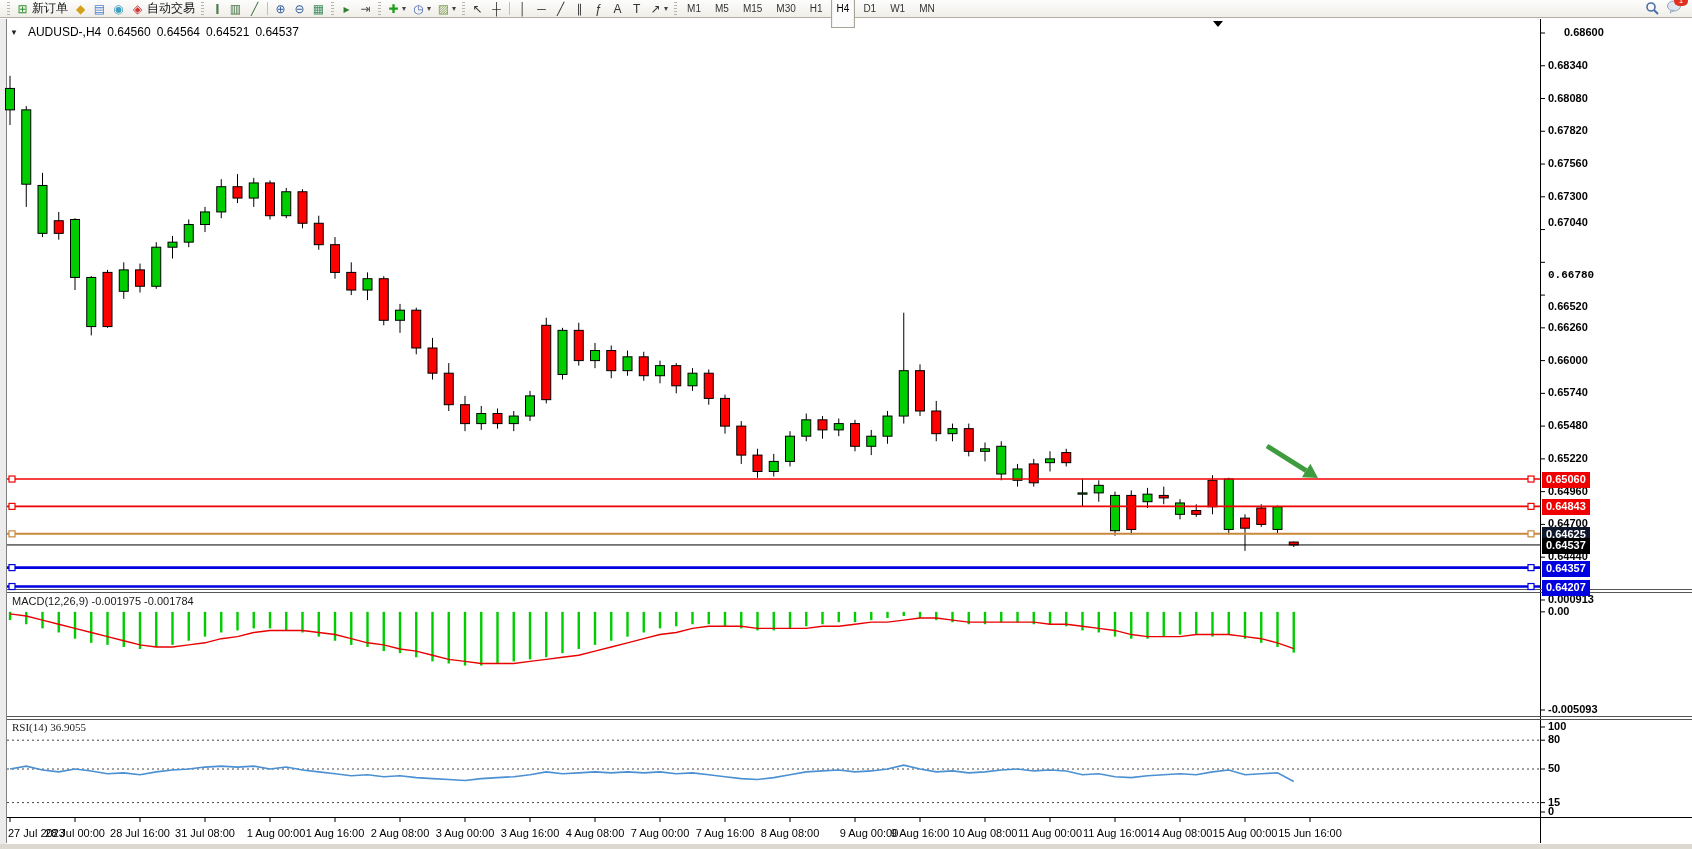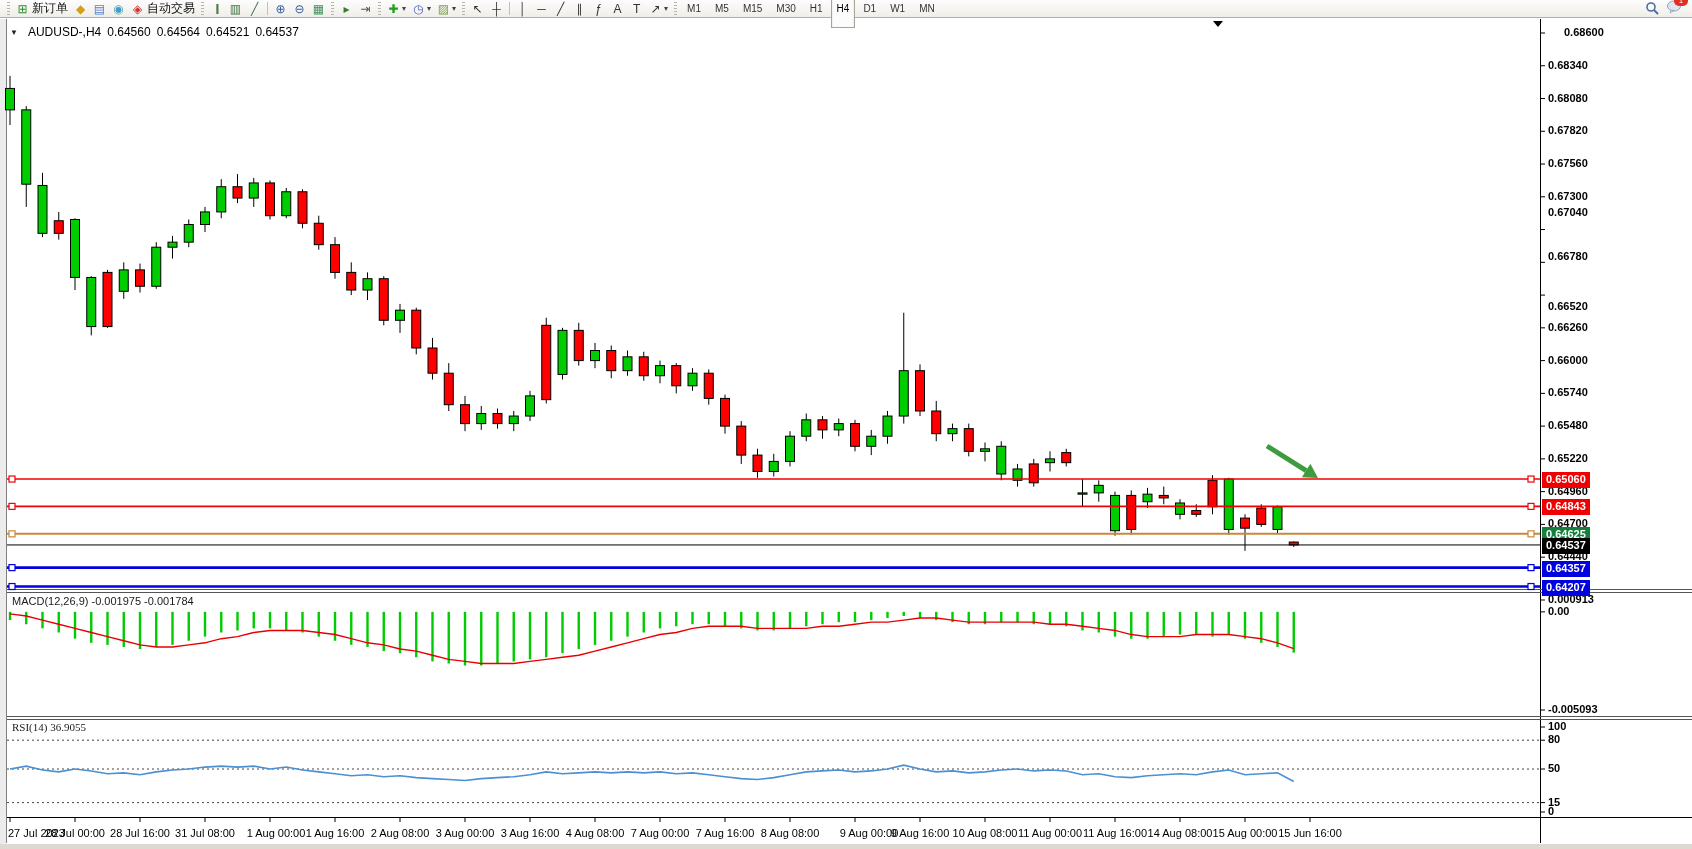--- a/index.html
+++ b/index.html
@@ -385,42 +385,42 @@
   </div>
   <div class="ind-label" style="top:595px;left:12px;">MACD(12,26,9) -0.001975 -0.001784</div>
   <div class="ind-label" style="top:721px;left:12px;font-family:Liberation Serif, serif;">RSI(14) 36.9055</div>
   <div id="scale-labels">
       <div class="axis-lbl" style="top: 26px; margin-left: 16px;">0.68600</div>
       <div class="axis-lbl" style="top: 58.76px;">0.68340</div>
       <div class="axis-lbl" style="top: 91.52px;">0.68080</div>
       <div class="axis-lbl" style="top: 124.28px;">0.67820</div>
       <div class="axis-lbl" style="top: 157.04px;">0.67560</div>
       <div class="axis-lbl" style="top: 189.8px;">0.67300</div>
-      <div class="axis-lbl" style="top: 206px;">0.67040</div>
-      <div class="axis-lbl" style="top: 250px;">0.66780</div>
+      <div class="axis-lbl" style="top: 216px;">0.67040</div>
+      <div class="axis-lbl" style="top: 269px; font-family: Liberation Mono, monospace;">0.66780</div>
       <div class="axis-lbl" style="top: 300px;">0.66520</div>
       <div class="axis-lbl" style="top: 320.84px;">0.66260</div>
       <div class="axis-lbl" style="top: 353.6px;">0.66000</div>
       <div class="axis-lbl" style="top: 386.36px;">0.65740</div>
       <div class="axis-lbl" style="top: 419.12px;">0.65480</div>
       <div class="axis-lbl" style="top: 451.88px;">0.65220</div>
       <div class="axis-lbl" style="top: 484.64px;">0.64960</div>
       <div class="axis-lbl" style="top: 517.4px;">0.64700</div>
       <div class="axis-lbl" style="top: 550.16px;">0.64440</div>
       <div class="axis-lbl" style="top: 593px;">0.000913</div>
       <div class="axis-lbl" style="top: 604.85px;">0.00</div>
       <div class="axis-lbl" style="top: 703px;">-0.005093</div>
       <div class="axis-lbl" style="top: 720px;">100</div>
       <div class="axis-lbl" style="top: 733.2px;">80</div>
       <div class="axis-lbl" style="top: 762px;">50</div>
       <div class="axis-lbl" style="top: 795.6px;">15</div>
       <div class="axis-lbl" style="top: 805px;">0</div>
       <div class="tag" style="top: 472.04px; background: rgb(240, 0, 0);">0.65060</div>
       <div class="tag" style="top: 499.382px; background: rgb(240, 0, 0);">0.64843</div>
-      <div class="tag" style="top: 526.85px; background: #15803d;">0.64625</div>
+      <div class="tag" style="top: 526.85px; background: #0f172a;">0.64625</div>
       <div class="tag" style="top: 560.618px; background: rgb(0, 0, 224);">0.64357</div>
       <div class="tag" style="top: 579.518px; background: rgb(0, 0, 224);">0.64207</div>
       <div class="tag" style="top: 537.938px; background: rgb(0, 0, 0);">0.64537</div>
     </div>
   <div id="time-labels">
       <div class="time-lbl first" style="left: 8px;">27 Jul 2023</div>
       <div class="time-lbl" style="left: 75px;">28 Jul 00:00</div>
       <div class="time-lbl" style="left: 140px;">28 Jul 16:00</div>
       <div class="time-lbl" style="left: 205px;">31 Jul 08:00</div>
       <div class="time-lbl" style="left: 276px;">1 Aug 00:00</div>

